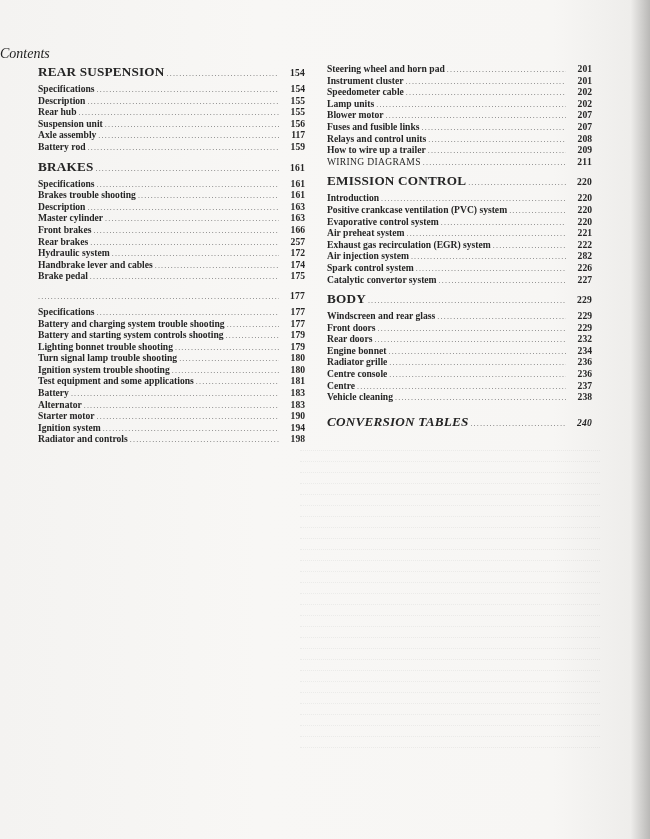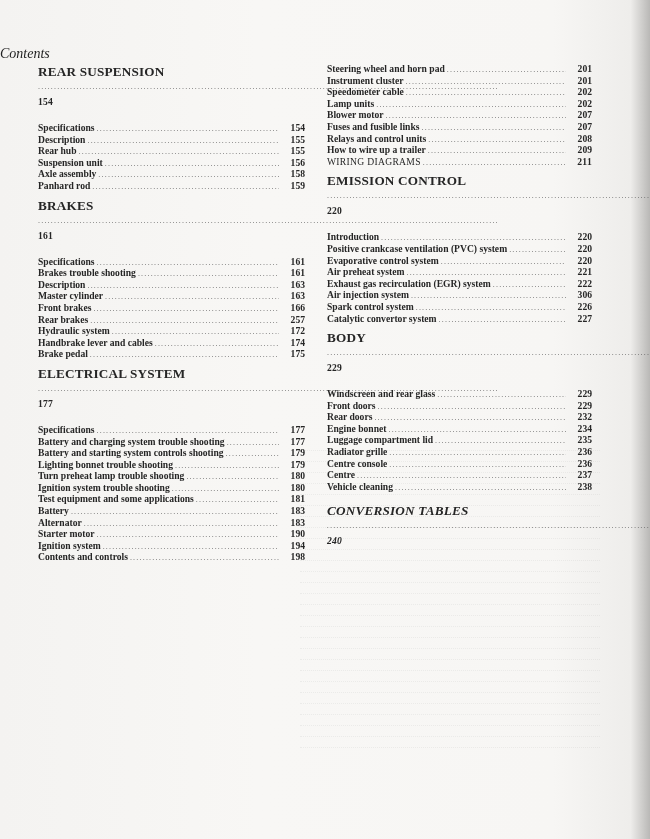--- a/index.html
+++ b/index.html
@@ -32,21 +32,21 @@
       display: flex; align-items: baseline; font-size: 9.6px; line-height: 10.6px;
       font-weight: bold; color: #262626; white-space: nowrap;
     }
     .row .lbl { flex: 0 0 auto; padding-right: 2px; }
     .row .dots {
       flex: 1 1 auto; overflow: hidden; color: #555; letter-spacing: 1.2px;
       font-weight: normal; font-size: 8px;
     }
     .row .dots::after { content: "................................................................................................................................................"; }
     .row .pg { flex: 0 0 26px; text-align: right; font-weight: bold; }
-    .row.heading { font-size: 13.2px; line-height: 15px; margin-bottom: 3px; font-weight: bold; letter-spacing: 0.2px; flex-direction: column; }
+    .row.heading { font-size: 13.2px; line-height: 15px; margin-bottom: 3px; font-weight: bold; letter-spacing: 0.2px; }
     .row.heading .pg { font-size: 9.6px; }
     .row.heading.large { margin-top: 10px; font-style: italic; }
     .row.caps { font-weight: normal; letter-spacing: 0.3px; }
   </style>
 </head>
 <body>
 
 <div class="page">
 
   <div class="bleed">
@@ -106,24 +106,24 @@
           <span class="pg">155</span>
         </div>
       <div class="row">
           <span class="lbl">Suspension unit</span>
           <span class="dots"></span>
           <span class="pg">156</span>
         </div>
       <div class="row">
           <span class="lbl">Axle assembly</span>
           <span class="dots"></span>
-          <span class="pg">158</span>
-        </div>
-      <div class="row">
-          <span class="lbl">Panhard rod</span>
+          <span class="pg">117</span>
+        </div>
+      <div class="row">
+          <span class="lbl">Battery rod</span>
           <span class="dots"></span>
           <span class="pg">159</span>
         </div>
     </div>
 
     <div class="section">
       <div class="row heading">
         <span class="lbl">BRAKES</span>
           <span class="dots"></span>
           <span class="pg">161</span>
@@ -170,21 +170,20 @@
         </div>
       <div class="row">
           <span class="lbl">Brake pedal</span>
           <span class="dots"></span>
           <span class="pg">175</span>
         </div>
     </div>
 
     <div class="section">
       <div class="row heading">
-        <span class="lbl">ELECTRICAL SYSTEM</span>
           <span class="dots"></span>
           <span class="pg">177</span>
       </div>
       <div class="row">
           <span class="lbl">Specifications</span>
           <span class="dots"></span>
           <span class="pg">177</span>
         </div>
       <div class="row">
           <span class="lbl">Battery and charging system trouble shooting</span>
@@ -195,21 +194,21 @@
           <span class="lbl">Battery and starting system controls shooting</span>
           <span class="dots"></span>
           <span class="pg">179</span>
         </div>
       <div class="row">
           <span class="lbl">Lighting bonnet trouble shooting</span>
           <span class="dots"></span>
           <span class="pg">179</span>
         </div>
       <div class="row">
-          <span class="lbl">Turn preheat lamp trouble shooting</span>
+          <span class="lbl">Turn signal lamp trouble shooting</span>
           <span class="dots"></span>
           <span class="pg">180</span>
         </div>
       <div class="row">
           <span class="lbl">Ignition system trouble shooting</span>
           <span class="dots"></span>
           <span class="pg">180</span>
         </div>
       <div class="row">
           <span class="lbl">Test equipment and some applications</span>
@@ -230,21 +229,21 @@
           <span class="lbl">Starter motor</span>
           <span class="dots"></span>
           <span class="pg">190</span>
         </div>
       <div class="row">
           <span class="lbl">Ignition system</span>
           <span class="dots"></span>
           <span class="pg">194</span>
         </div>
       <div class="row">
-          <span class="lbl">Contents and controls</span>
+          <span class="lbl">Radiator and controls</span>
           <span class="dots"></span>
           <span class="pg">198</span>
         </div>
     </div>
   </div>
 
   <div class="col right">
 
     <div class="section">
       <div class="row">
@@ -321,21 +320,21 @@
           <span class="pg">221</span>
         </div>
       <div class="row">
           <span class="lbl">Exhaust gas recirculation (EGR) system</span>
           <span class="dots"></span>
           <span class="pg">222</span>
         </div>
       <div class="row">
           <span class="lbl">Air injection system</span>
           <span class="dots"></span>
-          <span class="pg">306</span>
+          <span class="pg">282</span>
         </div>
       <div class="row">
           <span class="lbl">Spark control system</span>
           <span class="dots"></span>
           <span class="pg">226</span>
         </div>
       <div class="row">
           <span class="lbl">Catalytic convertor system</span>
           <span class="dots"></span>
           <span class="pg">227</span>
@@ -360,25 +359,20 @@
         </div>
       <div class="row">
           <span class="lbl">Rear doors</span>
           <span class="dots"></span>
           <span class="pg">232</span>
         </div>
       <div class="row">
           <span class="lbl">Engine bonnet</span>
           <span class="dots"></span>
           <span class="pg">234</span>
-        </div>
-      <div class="row">
-          <span class="lbl">Luggage compartment lid</span>
-          <span class="dots"></span>
-          <span class="pg">235</span>
         </div>
       <div class="row">
           <span class="lbl">Radiator grille</span>
           <span class="dots"></span>
           <span class="pg">236</span>
         </div>
       <div class="row">
           <span class="lbl">Centre console</span>
           <span class="dots"></span>
           <span class="pg">236</span>

